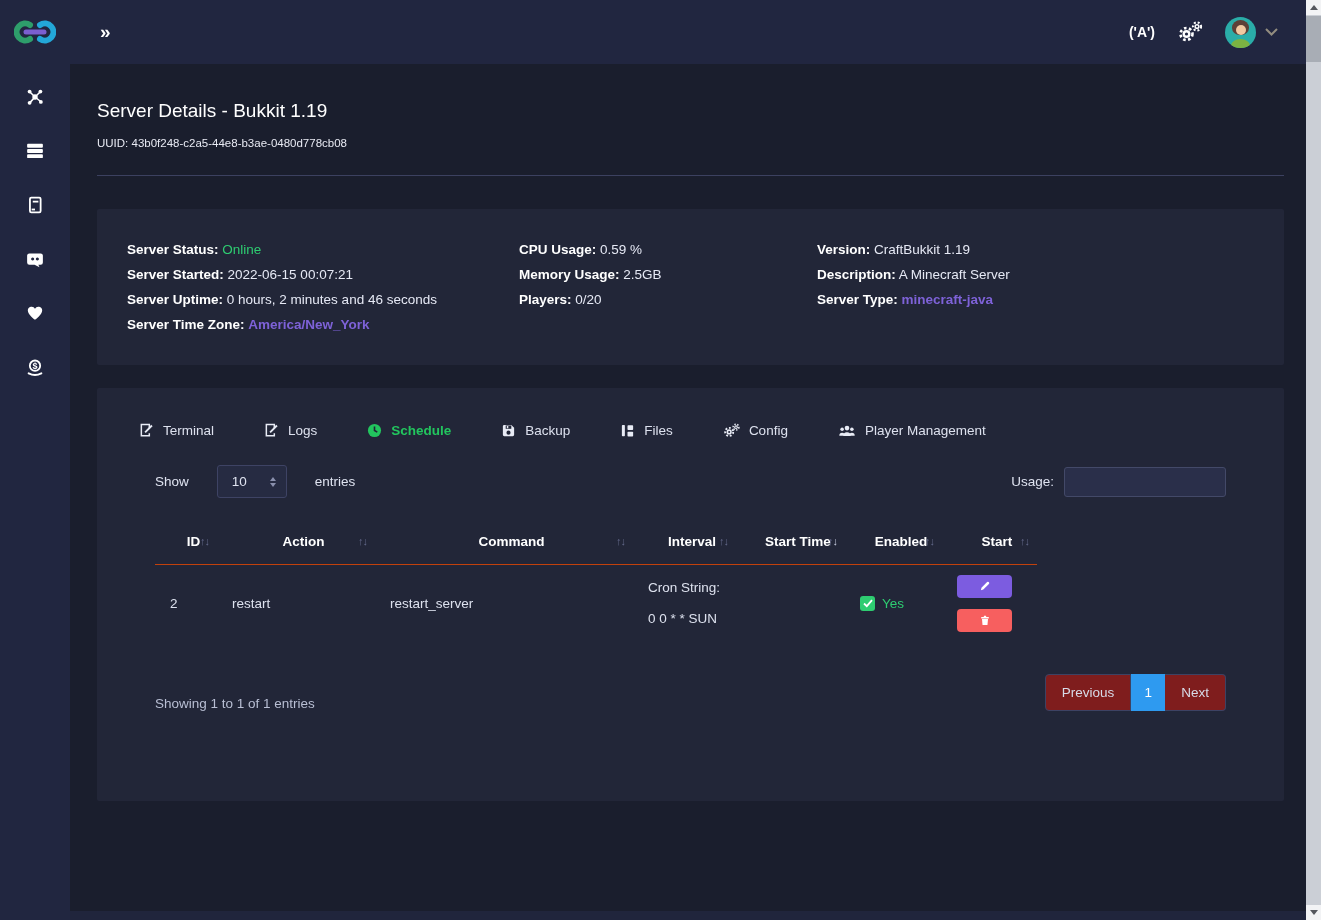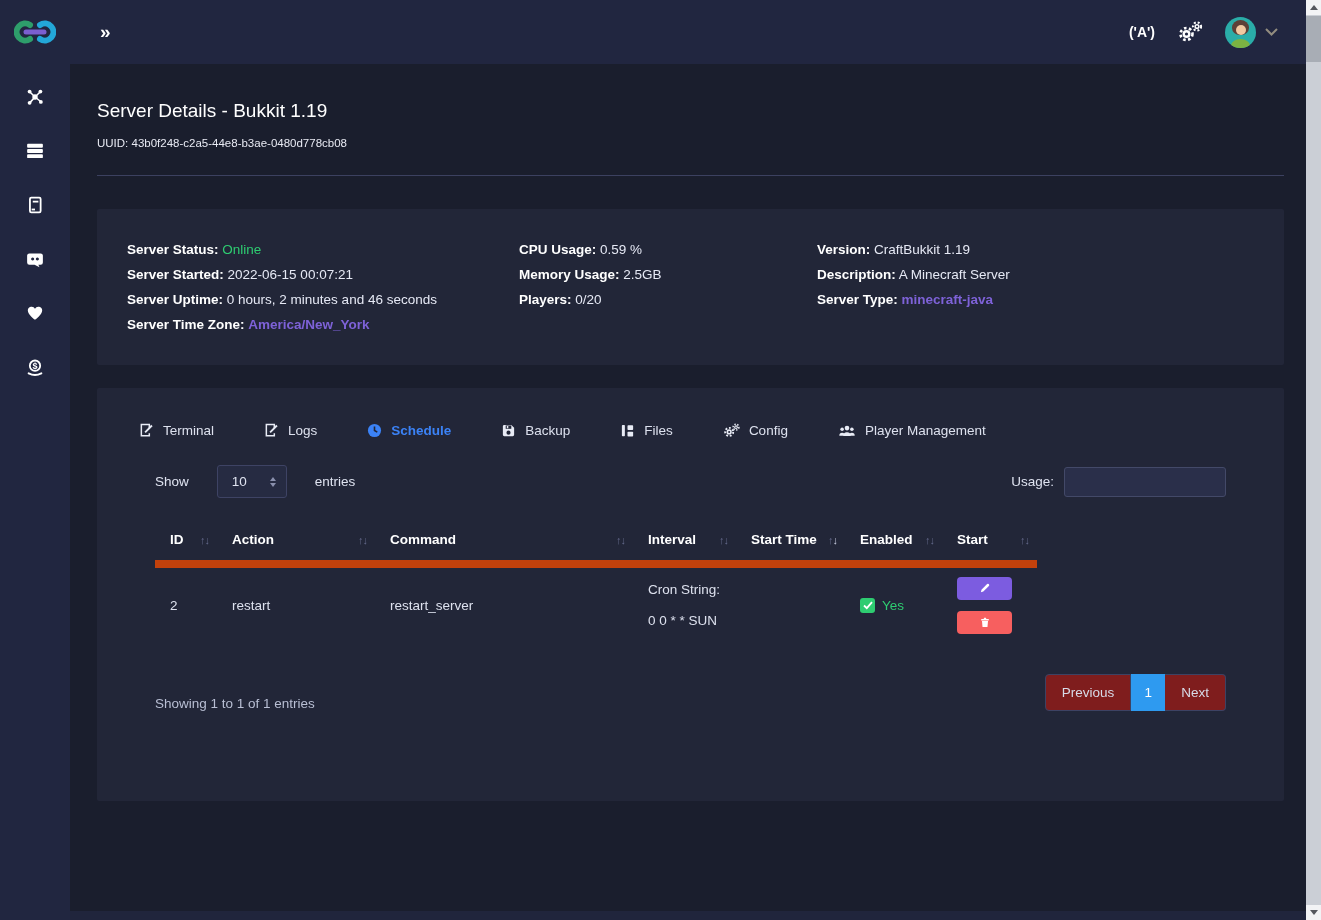--- a/index.html
+++ b/index.html
@@ -45,43 +45,43 @@
   .info-col { line-height:25px; }
   .info-col.c1 { width:392px; } .info-col.c2 { width:298px; } .info-col.c3 { flex:1; }
   .info-line b { color:#ffffff; }
   .val-green { color:#2ecc71; }
   .val-purple { color:#7e62d8; font-weight:bold; }
 
   .tab-card { margin-top:23px; padding:34px 28px 90px 28px; }
   .tabs { display:flex; gap:50px; margin-left:14px; align-items:center; }
   .tab { display:flex; align-items:center; gap:9px; color:#dde1ee; cursor:pointer; }
   .tab .t-icon { display:flex; color:#e8ebf5; }
-  .tab.active, .tab.active .t-icon { color:#3b82f6; font-weight:bold; }
+  .tab.active, .tab.active .t-icon { color:#22c55e; font-weight:bold; }
 
   .panel-head { margin-top:33px; height:60px; background:#1b1f2d;
                 display:flex; align-items:center; justify-content:space-between; padding:0 30px; }
   .panel-title { display:flex; align-items:center; gap:7px; font-weight:bold; color:#ffffff; }
   .create-btn { background:#7c5cd6; color:#ffffff; border:none; border-radius:4px; height:31px;
                 padding:0 13px; font-size:13.5px; font-family:inherit; display:flex; align-items:center; gap:8px; cursor:pointer; }
 
   .controls { margin:27px 30px 0 30px; display:flex; align-items:center; justify-content:space-between; color:#dfe3f0; }
   .show-wrap { display:flex; align-items:center; gap:28px; }
   .len-select { width:70px; height:33px; background:#262b42; border:1px solid #3e4364; border-radius:3px;
                 display:flex; align-items:center; justify-content:space-between; padding:0 10px 0 14px; cursor:pointer; color:#dfe3f0; }
   .sel-arrows { display:flex; flex-direction:column; gap:2px; }
   .tri-up { width:0;height:0;border-left:3.5px solid transparent;border-right:3.5px solid transparent;border-bottom:4.5px solid #8a90ad; }
   .tri-dn { width:0;height:0;border-left:3.5px solid transparent;border-right:3.5px solid transparent;border-top:4.5px solid #8a90ad; }
   .search-wrap { display:flex; align-items:center; gap:10px; }
   .search-input { width:162px; height:30px; background:#2a2f4a; border:1px solid #434968; border-radius:3px;
                   color:#e6e9f5; padding:0 8px; font-family:inherit; font-size:13px; outline:none; }
 
   .table-wrap { margin:21px 30px 0 30px; }
   table { border-collapse:collapse; table-layout:fixed; width:882px; }
-  th { height:45px; text-align:left; padding-left:15px; color:#ffffff; font-size:13.5px; position:relative;
-       border-bottom:8px solid #c2410c; cursor:pointer; }
+  th { height:45px; text-align:center; padding-left:15px; color:#ffffff; font-size:13.5px; position:relative;
+       border-bottom:1px solid #c2410c; cursor:pointer; }
   .sort { position:absolute; right:8px; top:50%; transform:translateY(-50%); font-size:11px; color:#63688a; letter-spacing:-1px; }
   .sort .on { color:#c6cbde; }
   td { height:78px; padding-left:15px; vertical-align:middle; color:#dde1ee; }
   .interval-cell div + div { margin-top:16px; }
   .enabled-cell { display:flex; align-items:center; gap:7px; color:#2ecc71; }
   .checkbox { width:15px; height:15px; background:#2ecc71; border-radius:3px; display:flex; align-items:center; justify-content:center; }
   .edit-cell { display:flex; flex-direction:column; gap:11px; }
   .mini-btn { width:55px; height:23px; border:none; border-radius:4px; display:flex; align-items:center; justify-content:center; cursor:pointer; color:#fff; }
   .mini-btn.purple { background:#7c5ce0; }
   .mini-btn.red { background:#f75f5f; }

